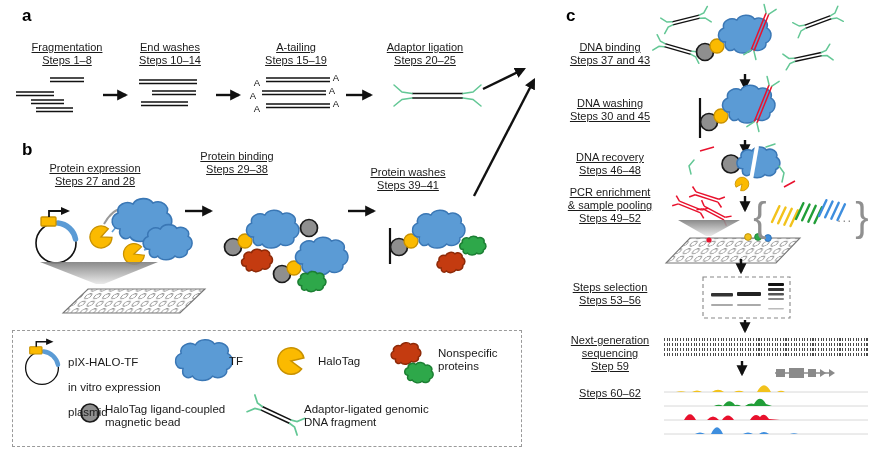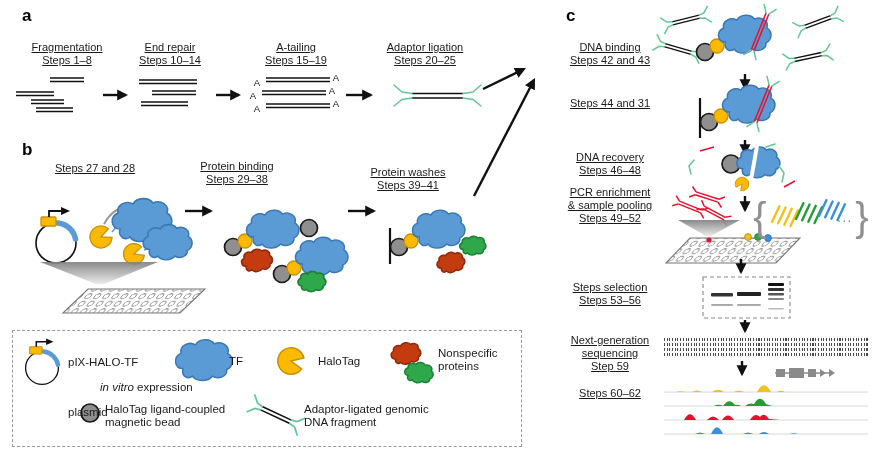--- a/index.html
+++ b/index.html
@@ -3,21 +3,21 @@
 <meta charset="utf-8">
 <style>
   html,body{margin:0;padding:0;background:#fff;}
   .fig{position:relative;width:872px;height:454px;background:#fff;
        font-family:"Liberation Sans",sans-serif;overflow:hidden;}
   .panel-letter{position:absolute;font-size:17px;font-weight:bold;color:#000;}
   .stage-lbl{position:absolute;text-align:center;font-size:11px;line-height:13px;color:#1a1a1a;text-decoration:underline;}
   .stage-lbl span{display:block;white-space:pre-line;}
   .lbl{position:absolute;font-size:11.5px;line-height:12.5px;color:#1a1a1a;white-space:pre-line;}
   .lbl .blk{display:block;}
-  .it{font-style:italic;margin-left:32px;}
+  .it{}
   .legend-box{position:absolute;left:12px;top:330px;width:508px;height:115px;
               border:1.2px dashed #9a9a9a;background:#fff;}
   .gfx{position:absolute;left:0;top:0;}
   .seq-tex{position:absolute;left:664px;top:338px;width:204px;}
   .seq-row{height:3.2px;margin-bottom:1.9px;
            background:repeating-linear-gradient(90deg,#4a4a4a 0,#4a4a4a 1px,transparent 1px,transparent 2.7px);}
   svg text{font-family:"Liberation Sans",sans-serif;}
   
   .dna{stroke:#111;stroke-width:1.4;fill:none;}
   .adp{stroke:#63C795;stroke-width:1.5;fill:none;stroke-linecap:round;}
@@ -275,50 +275,52 @@
 
   <div class="panel-letter" style="left:22px;top:6px">a</div>
   <div class="panel-letter" style="left:22px;top:140px">b</div>
   <div class="panel-letter" style="left:566px;top:6px">c</div>
 
   <div class="stage-lbl" style="left:7px;top:41px;width:120px">
     <span class="t">Fragmentation</span>
     <span class="s">Steps 1–8</span>
   </div>
   <div class="stage-lbl" style="left:110px;top:41px;width:120px">
-    <span class="t">End repair</span>
+    <span class="t">End washes</span>
     <span class="s">Steps 10–14</span>
   </div>
   <div class="stage-lbl" style="left:236px;top:41px;width:120px">
     <span class="t">A-tailing</span>
     <span class="s">Steps 15–19</span>
   </div>
   <div class="stage-lbl" style="left:365px;top:41px;width:120px">
     <span class="t">Adaptor ligation</span>
     <span class="s">Steps 20–25</span>
   </div>
 
   <div class="stage-lbl" style="left:30px;top:162px;width:130px">
+    <span class="t">Protein expression</span>
     <span class="s">Steps 27 and 28</span>
   </div>
-  <div class="stage-lbl" style="left:172px;top:160px;width:130px">
+  <div class="stage-lbl" style="left:172px;top:150px;width:130px">
     <span class="t">Protein binding</span>
     <span class="s">Steps 29–38</span>
   </div>
   <div class="stage-lbl" style="left:343px;top:166px;width:130px">
     <span class="t">Protein washes</span>
     <span class="s">Steps 39–41</span>
   </div>
 
   <div class="stage-lbl" style="left:548px;top:41px;width:124px">
     <span class="t">DNA binding</span>
-    <span class="s">Steps 42 and 43</span>
+    <span class="s">Steps 37 and 43</span>
   </div>
   <div class="stage-lbl" style="left:548px;top:97px;width:124px">
-    <span class="s">Steps 44 and 31</span>
+    <span class="t">DNA washing</span>
+    <span class="s">Steps 30 and 45</span>
   </div>
   <div class="stage-lbl" style="left:548px;top:151px;width:124px">
     <span class="t">DNA recovery</span>
     <span class="s">Steps 46–48</span>
   </div>
   <div class="stage-lbl" style="left:548px;top:186px;width:124px">
     <span class="t">PCR enrichment
 &amp; sample pooling</span>
     <span class="s">Steps 49–52</span>
   </div>

